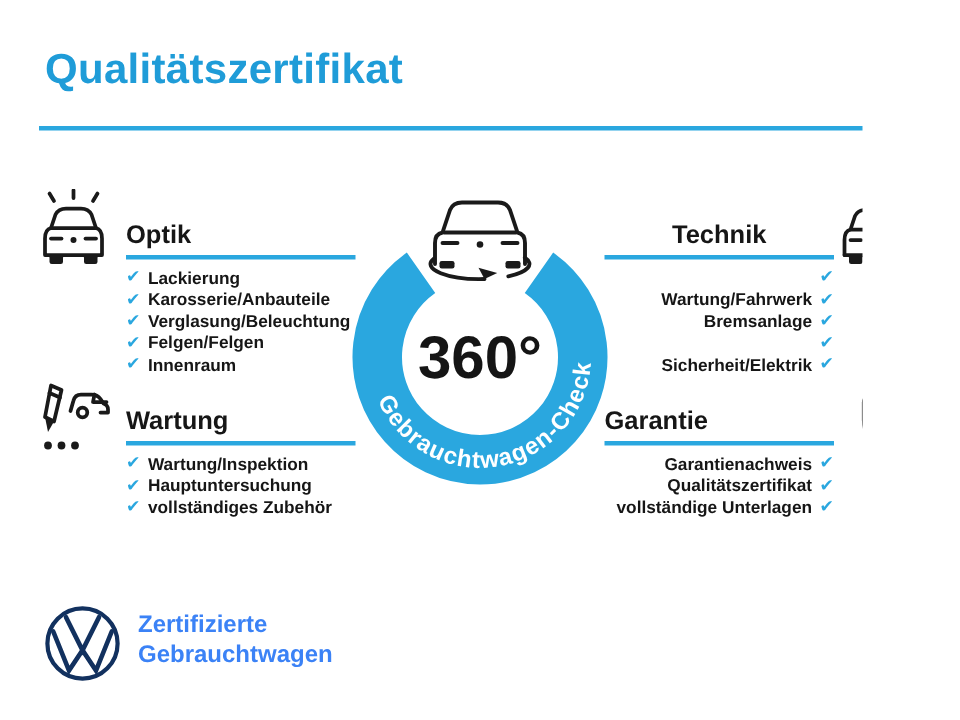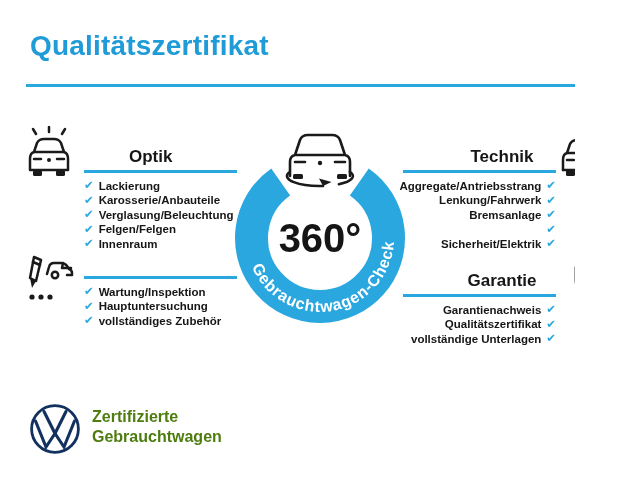--- a/index.html
+++ b/index.html
@@ -5,37 +5,37 @@
   html,body { margin:0; padding:0; background:#ffffff; font-family:"Liberation Sans","DejaVu Sans",sans-serif; }
   .canvas { position:relative; width:575px; height:480px; background:#fff; overflow:hidden; }
 
   .title { position:absolute; left:30px; top:30px; font-size:28px; font-weight:bold; color:#1F9CD8; letter-spacing:0.2px; }
   .title-rule { position:absolute; left:26px; top:84px; width:591px; height:3px; background:#2AA7DF; }
 
   .sec { position:absolute; width:153px; }
   .sec-optik    { left:84px;  top:148px; }
   .sec-technik  { left:403px; top:148px; text-align:center; }
   .sec-wartung  { left:84px;  top:272px; }
-  .sec-garantie { left:403px; top:272px; text-align:center; }
-
-  .hd { font-size:17px; font-weight:bold; color:#161616; line-height:18px;margin-left:45px; }
+  .sec-garantie { left:403px; top:272px; text-align:left; }
+
+  .hd { font-size:17px; font-weight:bold; color:#161616; line-height:18px; }
   .rule { height:2.5px; background:#2AA7DF; margin-top:4px; }
   .items { margin-top:6px; display:flex; flex-direction:column; }
   .item { display:flex; align-items:center; gap:5px; height:14.5px; font-size:11.5px; font-weight:600; color:#161616; }
   .sec-technik .item, .sec-garantie .item { flex-direction:row-reverse; }
   .check { color:#2AA7DF; font-size:11.5px; font-weight:bold; line-height:1; }
 
   .icon { position:absolute; }
   .icon svg { display:block; }
 
   .center-svg { position:absolute; left:230px; top:118px; }
   .center-svg text { font-family:"Liberation Sans","DejaVu Sans",sans-serif; }
 
   .footer-logo { position:absolute; left:29px; top:403px; }
-  .footer-text { position:absolute; left:92px; top:407px; font-size:16px; font-weight:bold; color:#4d7c0f; line-height:20px; }
+  .footer-text { position:absolute; left:92px; top:407px; font-size:16px; font-weight:bold; color:#3b82f6; line-height:20px; }
 
   .stroke-ic { stroke:#1a1a1a; fill:none; stroke-width:2.5; stroke-linecap:round; stroke-linejoin:round; }
   .fill-ic { fill:#1a1a1a; stroke:none; }
 </style>
 </head>
 <body>
 
 <div class="canvas">
 
   <div class="title">Qualitätszertifikat</div>
@@ -119,41 +119,41 @@
         </div>
     </div>
   </div>
 
   <div class="sec sec-technik">
     <div class="hd">Technik</div>
     <div class="rule"></div>
     <div class="items">
       <div class="item">
           <span class="check">✔</span>
-          <span>Aggregate/Antriebsstrang</span>
-        </div>
-      <div class="item">
-          <span class="check">✔</span>
-          <span>Lenkung/Fahrwerk</span>
+        </div>
+      <div class="item">
+          <span class="check">✔</span>
+          <span>Wartung/Fahrwerk</span>
         </div>
       <div class="item">
           <span class="check">✔</span>
           <span>Bremsanlage</span>
         </div>
       <div class="item">
           <span class="check">✔</span>
         </div>
       <div class="item">
           <span class="check">✔</span>
           <span>Sicherheit/Elektrik</span>
         </div>
     </div>
   </div>
 
   <div class="sec sec-wartung">
+    <div class="hd">Wartung</div>
     <div class="rule"></div>
     <div class="items">
       <div class="item">
           <span class="check">✔</span>
           <span>Wartung/Inspektion</span>
         </div>
       <div class="item">
           <span class="check">✔</span>
           <span>Hauptuntersuchung</span>
         </div>

